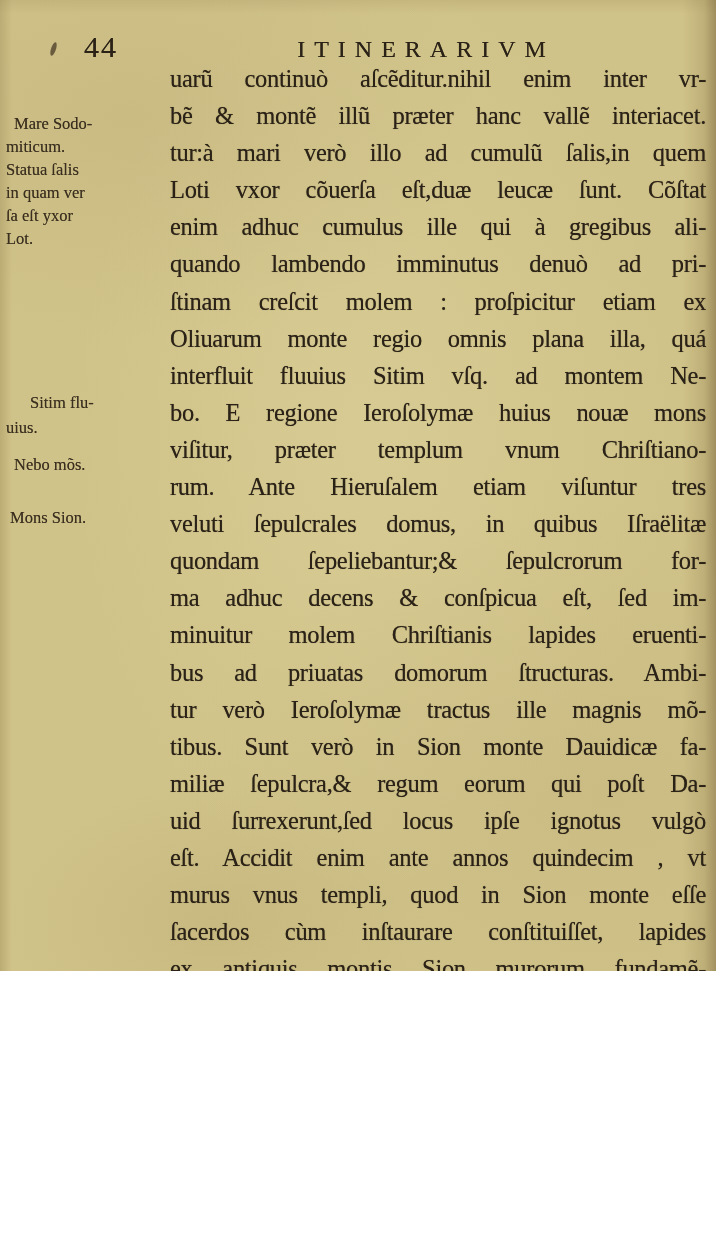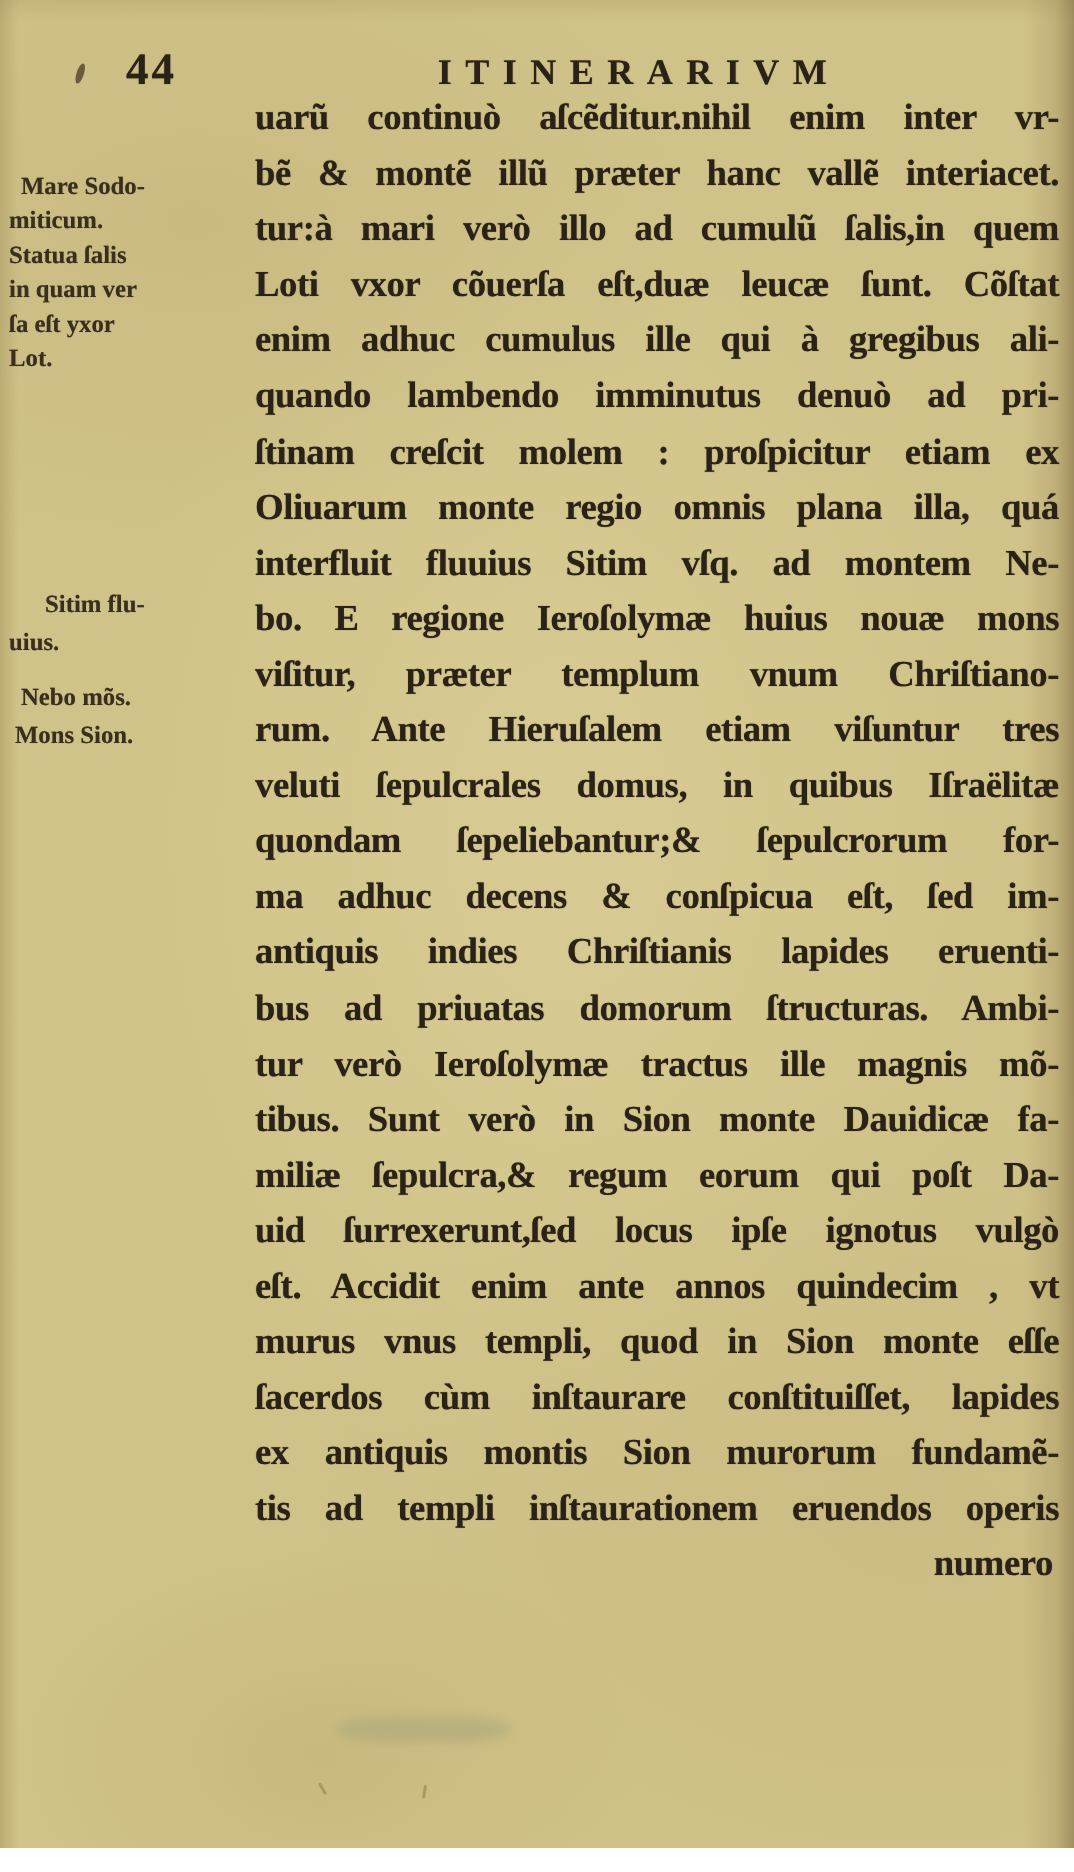--- a/index.html
+++ b/index.html
@@ -1,32 +1,31 @@
 <!DOCTYPE html>
 <html><head>
 <meta charset="utf-8">
 <style>
   html,body { margin:0; padding:0; }
   .page {
     position: relative;
     width: 716px;
-    height: 1232px;
+    height: 971px;
     overflow: hidden;
     background-color: #d0c389;
     background-image:
       radial-gradient(ellipse 500px 320px at 18% 12%, rgba(186,168,116,0.30), transparent 70%),
       radial-gradient(ellipse 620px 420px at 85% 82%, rgba(188,170,116,0.28), transparent 70%),
       radial-gradient(ellipse 420px 640px at 52% 45%, rgba(232,222,172,0.30), transparent 72%),
       radial-gradient(ellipse 300px 200px at 30% 95%, rgba(175,155,100,0.25), transparent 70%),
       linear-gradient(to right, rgba(140,118,68,0.30) 0px, rgba(140,118,68,0.0) 12px),
       linear-gradient(to left, rgba(120,100,58,0.55) 0px, rgba(150,130,82,0.30) 12px, rgba(160,140,90,0.0) 34px),
       linear-gradient(to bottom, rgba(150,130,80,0.20) 0px, rgba(150,130,80,0.0) 14px);
     font-family: "Liberation Serif", "DejaVu Serif", serif;
     color: #2b2217;
-    font-weight: bold;
   }
   .pagenum {
     position: absolute;
     left: 84px; top: 30px;
     font-size: 30px;
     letter-spacing: 2px;
     text-shadow: 0 0 0.6px rgba(43,34,23,0.7);
   }
   .runtitle {
     position: absolute;
@@ -59,21 +58,21 @@
     left: 6px; width: 162px;
     font-size: 16.5px;
     color: #3a2f1f;
     text-shadow: 0 0 0.5px rgba(58,47,31,0.6);
   }
   .note1 { top: 112px; line-height: 23px; }
   .note2 { top: 390px; line-height: 25px; }
   .note1 .mline:nth-child(1) { padding-left: 8px; }
   .note2 .mline:nth-child(1) { padding-left: 24px; }
   .note2 .mline:nth-child(3) { padding-left: 8px; margin-top: 12px; }
-  .note2 .mline:nth-child(4) { padding-left: 4px; }
+  .note2 .mline:nth-child(4) { padding-left: 4px; margin-top: 28px; }
   .ink-speck {
     position: absolute;
     left: 51px; top: 42px;
     width: 5px; height: 14px;
     background: rgba(72,58,38,0.75);
     border-radius: 60% 40% 60% 40%;
     transform: rotate(14deg);
   }
   .fiber-1, .fiber-2 {
     position: absolute;
@@ -127,21 +126,21 @@
         <div class="bodyline">quando lambendo imminutus denuò ad pri-</div>
         <div class="bodyline">ſtinam creſcit molem : proſpicitur etiam ex</div>
         <div class="bodyline">Oliuarum monte regio omnis plana illa, quá</div>
         <div class="bodyline">interfluit fluuius Sitim vſq. ad montem Ne-</div>
         <div class="bodyline">bo. E regione Ieroſolymæ huius nouæ mons</div>
         <div class="bodyline">viſitur, præter templum vnum Chriſtiano-</div>
         <div class="bodyline">rum. Ante Hieruſalem etiam viſuntur tres</div>
         <div class="bodyline">veluti ſepulcrales domus, in quibus Iſraëlitæ</div>
         <div class="bodyline">quondam ſepeliebantur;&amp; ſepulcrorum for-</div>
         <div class="bodyline">ma adhuc decens &amp; conſpicua eſt, ſed im-</div>
-        <div class="bodyline">antiquis indies Chriſtianis lapides eruenti-</div>
+        <div class="bodyline">minuitur molem Chriſtianis lapides eruenti-</div>
         <div class="bodyline">bus ad priuatas domorum ſtructuras. Ambi-</div>
         <div class="bodyline">tur verò Ieroſolymæ tractus ille magnis mõ-</div>
         <div class="bodyline">tibus. Sunt verò in Sion monte Dauidicæ fa-</div>
         <div class="bodyline">miliæ ſepulcra,&amp; regum eorum qui poſt Da-</div>
         <div class="bodyline">uid ſurrexerunt,ſed locus ipſe ignotus vulgò</div>
         <div class="bodyline">eſt. Accidit enim ante annos quindecim , vt</div>
         <div class="bodyline">murus vnus templi, quod in Sion monte eſſe</div>
         <div class="bodyline">ſacerdos cùm inſtaurare conſtituiſſet, lapides</div>
         <div class="bodyline">ex antiquis montis Sion murorum fundamẽ-</div>
         <div class="bodyline">tis ad templi inſtaurationem eruendos operis</div>

